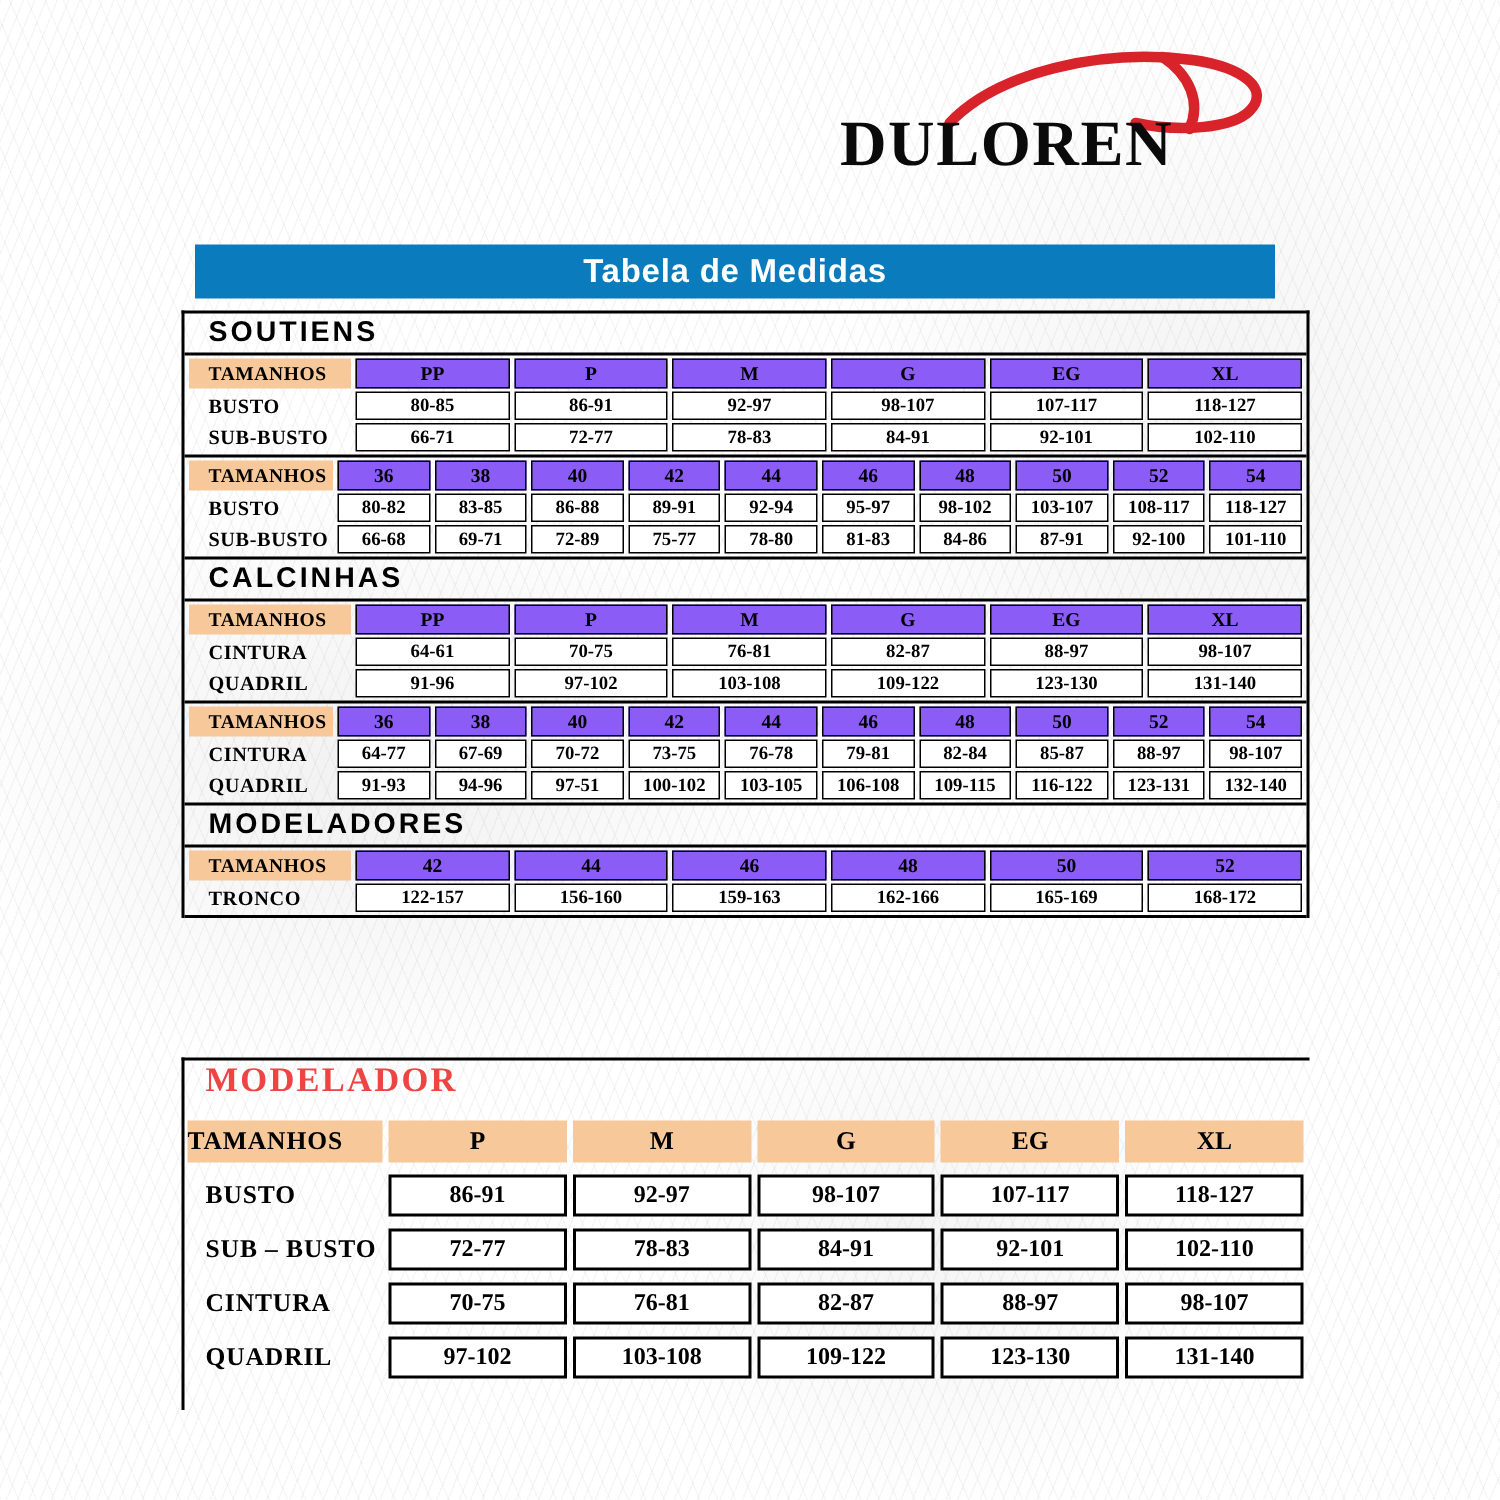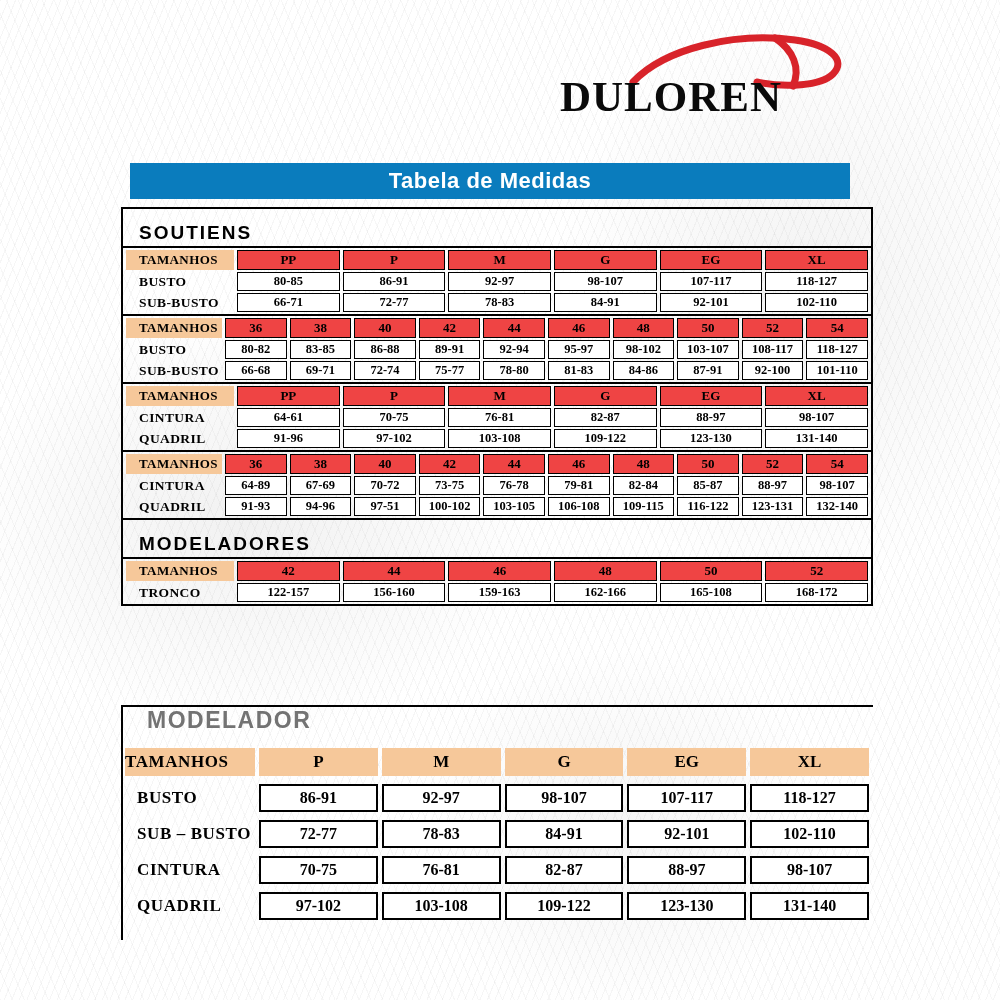--- a/index.html
+++ b/index.html
@@ -89,21 +89,20 @@
     box-sizing: border-box;
   }
   .section-head {
     font-family: "Liberation Sans", sans-serif;
     font-weight: bold;
     font-size: 19px;
     letter-spacing: 2px;
     color: #000000;
     padding: 2px 0 2px 16px;
     border-bottom: 2px solid #000;
-    margin-top: 11px;
   }
 
   table.mt {
     border-collapse: separate;
     border-spacing: 3px 2px;
     width: 100%;
     table-layout: fixed;
   }
   table.mt td {
     font-family: "Liberation Serif", serif;
@@ -117,44 +116,44 @@
   }
   table.mt td.lbl {
     text-align: left;
     border: none;
     background: transparent;
     padding-left: 13px;
     font-size: 13.5px;
     letter-spacing: 0.4px;
   }
   table.mt tr.head td {
-    background: #ef4444;
+    background: #8b5cf6;
     border: 1.5px solid #000;
     font-size: 13px;
   }
   table.mt tr.head td.lbl {
     background: #f6c89a;
     border: none;
     border-top: none;
   }
 
   
   #lower-block {
     position: absolute;
     left: 121px;
     top: 705px;
     width: 752px;
   }
   #lower-head {
-    font-family: Liberation Sans, sans-serif;
+    font-family: Liberation Serif, serif;
     font-weight: bold;
     font-size: 23px;
     letter-spacing: 1.5px;
-    color: #737373;
-    padding-left: 26px;
+    color: #ef4444;
+    padding-left: 16px;
     padding-bottom: 6px;
   }
   table.lt {
     border-collapse: separate;
     border-spacing: 4px 8px;
     width: 100%;
     table-layout: fixed;
   }
   table.lt td {
     font-family: "Liberation Serif", serif;
@@ -296,32 +295,33 @@
               <td>95-97</td>
               <td>98-102</td>
               <td>103-107</td>
               <td>108-117</td>
               <td>118-127</td>
             </tr>
             <tr>
               <td class="lbl">SUB-BUSTO</td>
               <td>66-68</td>
               <td>69-71</td>
-              <td>72-74</td>
+              <td>72-89</td>
               <td>75-77</td>
               <td>78-80</td>
               <td>81-83</td>
               <td>84-86</td>
               <td>87-91</td>
               <td>92-100</td>
               <td>101-110</td>
             </tr>
           </tbody>
         </table>
       </div>
+      <div class="section-head">CALCINHAS</div>
       <div style="border-bottom: 2px solid rgb(0, 0, 0);">
         <table class="mt">
           <colgroup>
             <col style="width: 108px;">
             <col>
             <col>
             <col>
             <col>
             <col>
             <col>
@@ -381,21 +381,21 @@
               <td>42</td>
               <td>44</td>
               <td>46</td>
               <td>48</td>
               <td>50</td>
               <td>52</td>
               <td>54</td>
             </tr>
             <tr>
               <td class="lbl">CINTURA</td>
-              <td>64-89</td>
+              <td>64-77</td>
               <td>67-69</td>
               <td>70-72</td>
               <td>73-75</td>
               <td>76-78</td>
               <td>79-81</td>
               <td>82-84</td>
               <td>85-87</td>
               <td>88-97</td>
               <td>98-107</td>
             </tr>
@@ -436,21 +436,21 @@
               <td>48</td>
               <td>50</td>
               <td>52</td>
             </tr>
             <tr>
               <td class="lbl">TRONCO</td>
               <td>122-157</td>
               <td>156-160</td>
               <td>159-163</td>
               <td>162-166</td>
-              <td>165-108</td>
+              <td>165-169</td>
               <td>168-172</td>
             </tr>
           </tbody>
         </table>
       </div>
     </div>
 
   <div class="vline-left"></div>
 
   <div id="lower-block">

